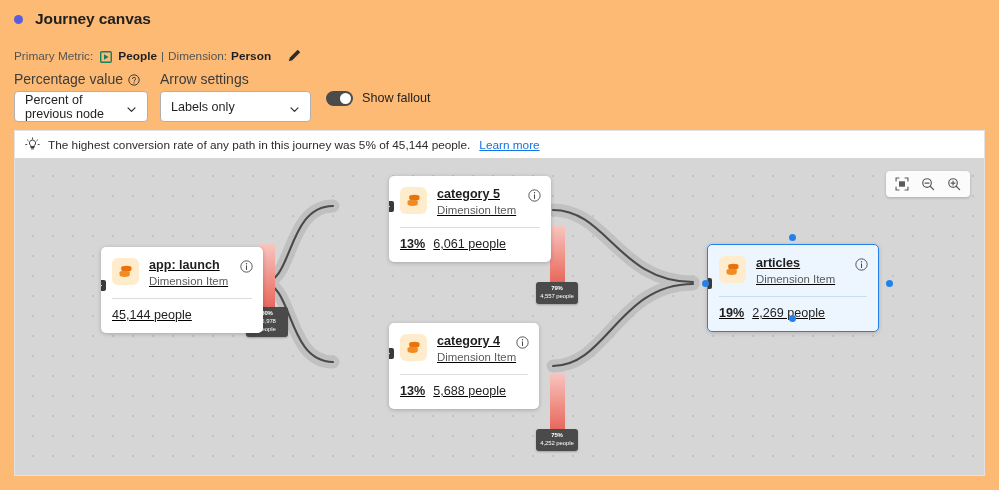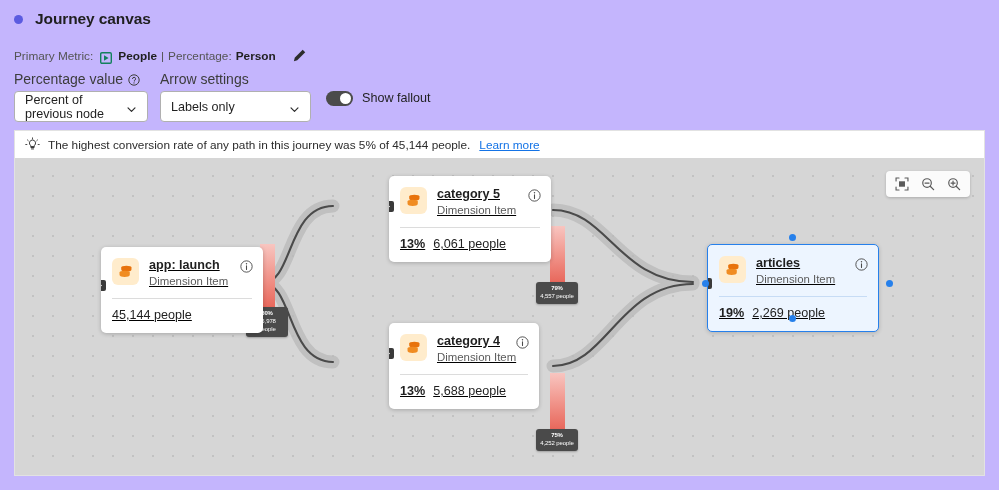--- a/index.html
+++ b/index.html
@@ -8,21 +8,21 @@
     background: #f4f4f4;
   }
   body {
     font-family: "Liberation Sans", sans-serif;
     -webkit-font-smoothing: antialiased;
   }
   #app {
     position: relative;
     width: 999px;
     height: 490px;
-    background: #c4b5fd;
+    background: #fdba74;
     box-sizing: border-box;
     overflow: hidden;
   }
 
   
   .hdr {
     position: absolute;
     left: 0; top: 0;
     width: 999px;
     height: 118px;
@@ -44,21 +44,21 @@
     font-size: 15.5px;
     font-weight: bold;
     color: #1f1f1f;
     letter-spacing: -0.1px;
   }
 
   .meta-row {
     position: absolute;
     left: 14px; top: 48px;
     display: flex;
-    align-items: flex-end;
+    align-items: center;
     font-size: 11.8px;
     color: #4b4b4b;
     gap: 4px;
     white-space: nowrap;
   }
   .meta-label { color: #545454; }
   .meta-strong { color: #1f1f1f; font-weight: bold; }
   .metric-icon {
     display: inline-block;
     width: 12px; height: 12px;
@@ -356,21 +356,21 @@
     <div class="meta-row">
       <span class="meta-label">Primary Metric:</span>
       <span class="metric-icon">
         <svg viewBox="0 0 12 12" width="12" height="12">
           <rect x="0.7" y="0.7" width="10.6" height="10.6" rx="1.2" fill="none" stroke="#12805c" stroke-width="1.4"></rect>
           <path d="M4 3.3 L8.6 6 L4 8.7 Z" fill="#12805c"></path>
         </svg>
       </span>
       <span class="meta-strong">People</span>
       <span class="meta-label">|</span>
-      <span class="meta-label">Percentage:</span>
+      <span class="meta-label">Dimension:</span>
       <span class="meta-strong">Person</span>
       <span class="edit-pencil">
         <svg viewBox="0 0 16 16" width="15" height="15">
           <path d="M11.4 1.9 L14.1 4.6 L5.6 13.1 L2 14 L2.9 10.4 Z" fill="#2c2c2c"></path>
         </svg>
       </span>
     </div>
 
     <div class="controls">
 

